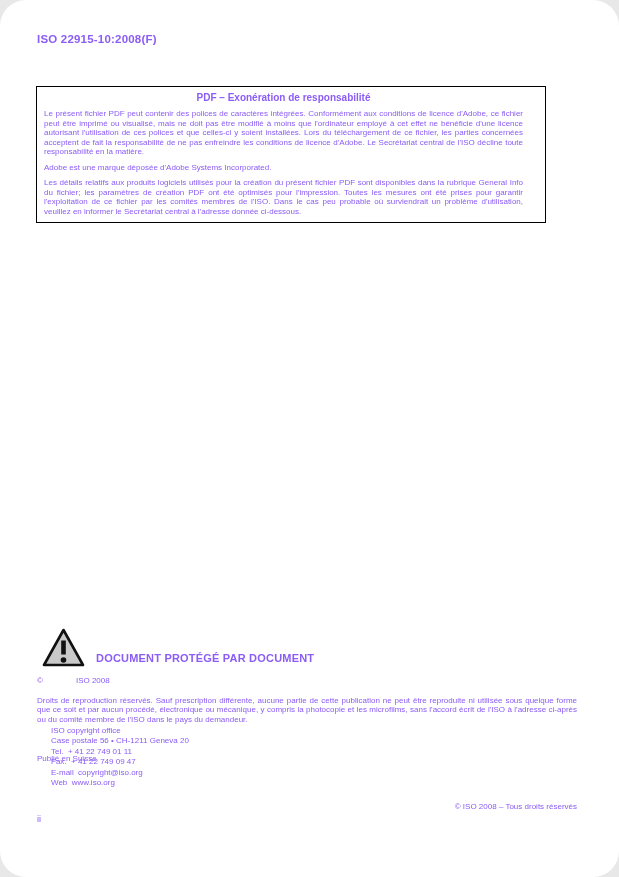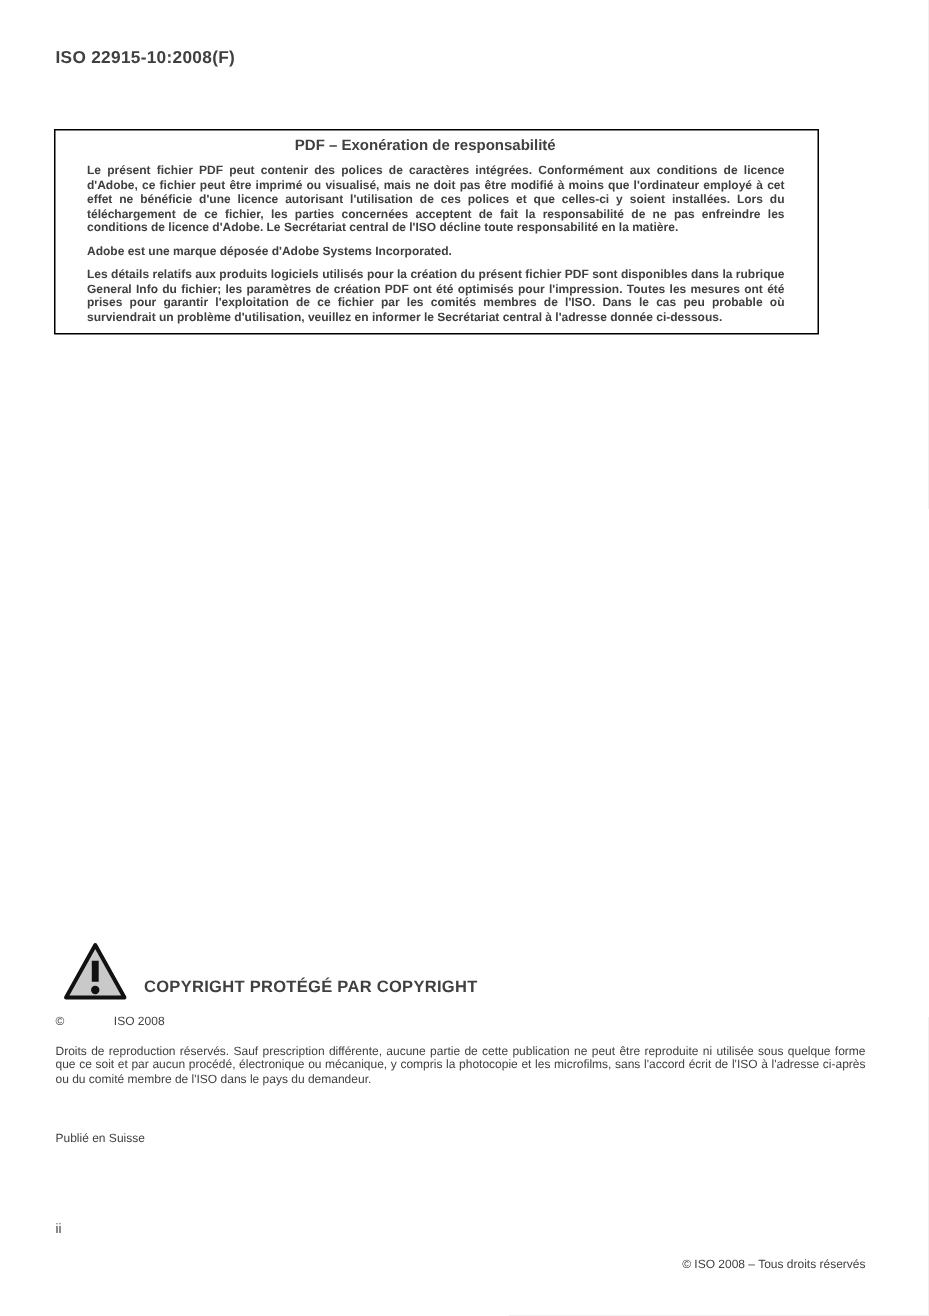--- a/index.html
+++ b/index.html
@@ -3,22 +3,23 @@
 <meta charset="utf-8">
 <style>
   html, body { margin: 0; padding: 0; background: #e8e8e8; }
   .page {
     position: relative;
     width: 619px;
     height: 877px;
     margin: 0 auto;
     background: #ffffff;
     font-family: "Liberation Sans", sans-serif;
-    color: #404040;
+    color: #8b5cf6;
     overflow: hidden;
+    border-radius: 26px;
   }
   .header-title {
     position: absolute;
     left: 37px;
     top: 33px;
     font-size: 11.5px;
     font-weight: bold;
     letter-spacing: 0.2px;
   }
   .disclaimer-box {
@@ -34,22 +35,21 @@
   .disclaimer-title {
     text-align: center;
     font-weight: bold;
     font-size: 10px;
     margin: 1px 0 6px 0;
   }
   .disclaimer-par {
     font-size: 8px;
     line-height: 9.5px;
     text-align: justify;
-    margin: 0 0 6px 14px;
-    font-weight: bold;
+    margin: 0 0 6px 0;
   }
   .warning-icon {
     position: absolute;
     left: 41px;
     top: 627px;
     width: 45px;
     height: 42px;
   }
   .copyright-heading {
     position: absolute;
@@ -92,21 +92,21 @@
   }
   .footer-page-number {
     position: absolute;
     left: 37px;
     top: 814px;
     font-size: 9px;
   }
   .footer-copyright {
     position: absolute;
     right: 42px;
-    top: 838px;
+    top: 802px;
     font-size: 8px;
   }
 </style>
 </head>
 <body>
 
 <div class="page">
 
   <div class="header-title">ISO 22915-10:2008(F)</div>
 
@@ -118,28 +118,36 @@
   </div>
 
   <div class="warning-icon">
     <svg width="45" height="42" viewBox="0 0 45 42" xmlns="http://www.w3.org/2000/svg">
       <path d="M22.5 3 L42 38 L3 38 Z" fill="#c9c9c9" stroke="#111111" stroke-width="2.6" stroke-linejoin="round"></path>
       <path d="M22.5 13.5 L22.5 27.5" stroke="#111111" stroke-width="4.6"></path>
       <circle cx="22.5" cy="33" r="2.8" fill="#111111"></circle>
     </svg>
   </div>
 
-  <div class="copyright-heading">COPYRIGHT PROTÉGÉ PAR COPYRIGHT</div>
+  <div class="copyright-heading">DOCUMENT PROTÉGÉ PAR DOCUMENT</div>
 
   <div class="copyright-line">
     <span>©</span><span class="year">ISO 2008</span>
   </div>
 
   <div class="copyright-notice">Droits de reproduction réservés. Sauf prescription différente, aucune partie de cette publication ne peut être reproduite ni utilisée sous quelque forme que ce soit et par aucun procédé, électronique ou mécanique, y compris la photocopie et les microfilms, sans l'accord écrit de l'ISO à l'adresse ci-après ou du comité membre de l'ISO dans le pays du demandeur.</div>
 
+  <div class="address-block">
+    <div class="address-line">ISO copyright office</div>
+    <div class="address-line">Case postale 56 • CH-1211 Geneva 20</div>
+    <div class="address-line">Tel.  + 41 22 749 01 11</div>
+    <div class="address-line">Fax.  + 41 22 749 09 47</div>
+    <div class="address-line">E-mail  copyright@iso.org</div>
+    <div class="address-line">Web  www.iso.org</div>
+  </div>
 
   <div class="published-note">Publié en Suisse</div>
 
   <div class="footer-page-number">ii</div>
 
   <div class="footer-copyright">© ISO 2008 – Tous droits réservés</div>
 
 </div>
 
 </body></html>

